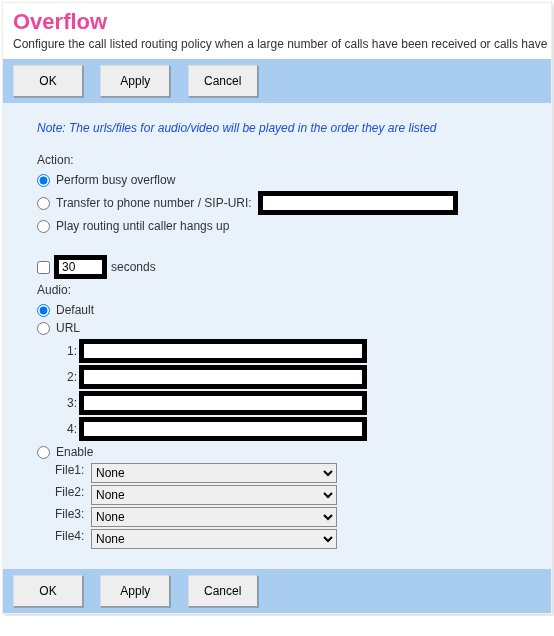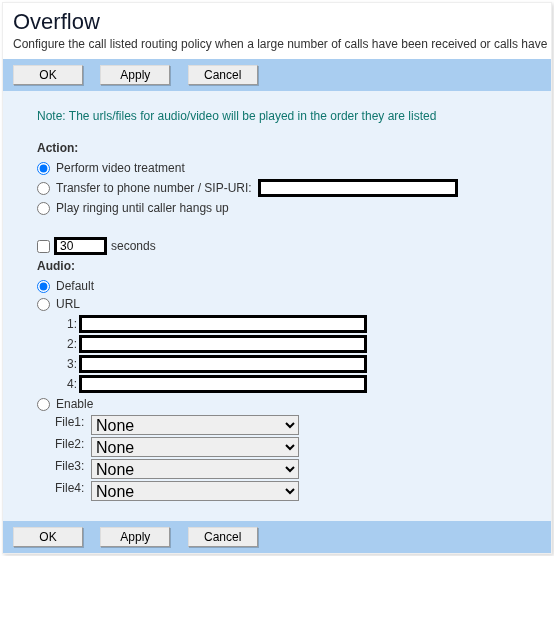--- a/index.html
+++ b/index.html
@@ -1,38 +1,38 @@
 <!DOCTYPE html>
 <html><head>
 <meta charset="utf-8">
 <style>
 html,body{margin:0;padding:0}
 body{font-family:Arial,Helvetica,sans-serif;font-size:12px;color:#333;background:#fff;width:554px}
 .page{border:1px solid #eee;box-shadow:2px 2px 4px rgba(0,0,0,.15);width:548px;margin:2px;overflow:hidden}
-h1{font-family:Arial,Helvetica,sans-serif;font-size:22px;font-weight:normal;color:#0f172a;margin:6px 0 2px 10px}
+h1{font-family:Arial,Helvetica,sans-serif;font-size:22px;font-weight:bold;color:#ec4899;margin:6px 0 2px 10px}
 .desc{font-size:12px;color:#333;margin:0 0 8px 10px;white-space:nowrap}
 .btnbar{background:#a9cdf0;padding:6px 10px}
-.btn{background:#eee;border:1px solid #999;border-top-color:#ddd;border-left-color:#ddd;width:70px;height:20px;font-size:12px;cursor:pointer;margin-right:14px;box-shadow:1px 1px 0 rgba(0,0,0,.2)}
+.btn{background:#eee;border:1px solid #999;border-top-color:#ddd;border-left-color:#ddd;width:70px;height:32px;font-size:12px;cursor:pointer;margin-right:14px;box-shadow:1px 1px 0 rgba(0,0,0,.2)}
 .panel{background:#e9f2fb;padding:18px 10px 18px 34px}
-.note{color:#0f766e;margin-bottom:18px}
-.section-label{font-weight:bold;margin-bottom:6px}
+.note{font-style:italic;color:#1d4ed8;margin-bottom:18px}
+.section-label{font-weight:normal;margin-bottom:6px}
 .row{margin:4px 0;display:flex;align-items:center}
 .row label{margin-left:6px}
 input[type=radio],input[type=checkbox]{margin:0;vertical-align:middle}
-input[type=text]{border:3px solid #000000;height:18px;padding:1px 3px;font-size:12px;box-sizing:border-box}
+input[type=text]{border:5px solid #000000;height:24px;padding:1px 3px;font-size:12px;box-sizing:border-box}
 .transfer-input{width:200px;margin-left:6px}
 .wait-input{width:53px;margin:0 4px;text-align:left}
 .spacer{height:14px}
 .url-block,.custom-block{margin-left:18px}
 .url-row{display:flex;align-items:center;margin:2px 0}
 .url-row .num{width:22px;text-align:right;margin-right:2px}
 .url-row input[type=text]{width:288px}
 .custom-row{display:flex;margin:2px 0}
 .custom-row .lbl{width:36px;text-align:left}
-.custom-row select{width:208px;height:20px;border:1px solid #8a8a8a;background:#efefef;font-size:16px}
+.custom-row select{width:246px;height:20px;border:1px solid #8a8a8a;background:#efefef;font-size:12px}
 </style>
 </head>
 <body>
 
 <div class="page">
 
   <h1>Overflow</h1>
   <div class="desc">Configure the call listed routing policy when a large number of calls have been received or calls have</div>
 
   <div class="btnbar">
@@ -42,30 +42,30 @@
   </div>
 
   <div class="panel">
 
     <div class="note">Note: The urls/files for audio/video will be played in the order they are listed</div>
 
     <div class="section-label">Action:</div>
 
     <div class="row">
       <input type="radio" name="action" checked="" style="">
-      <label>Perform video treatment</label>
+      <label>Perform busy overflow</label>
     </div>
     <div class="row">
       <input type="radio" name="action" style="">
       <label>Transfer to phone number / SIP-URI:</label>
       <input type="text" class="transfer-input" value="" style="">
     </div>
     <div class="row">
       <input type="radio" name="action" style="">
-      <label>Play ringing until caller hangs up</label>
+      <label>Play routing until caller hangs up</label>
     </div>
 
     <div class="spacer"></div>
 
     <div class="row">
       <input type="checkbox" style="">
       <input type="text" class="wait-input" value="30" style="">
       <span>seconds</span>
     </div>
 

